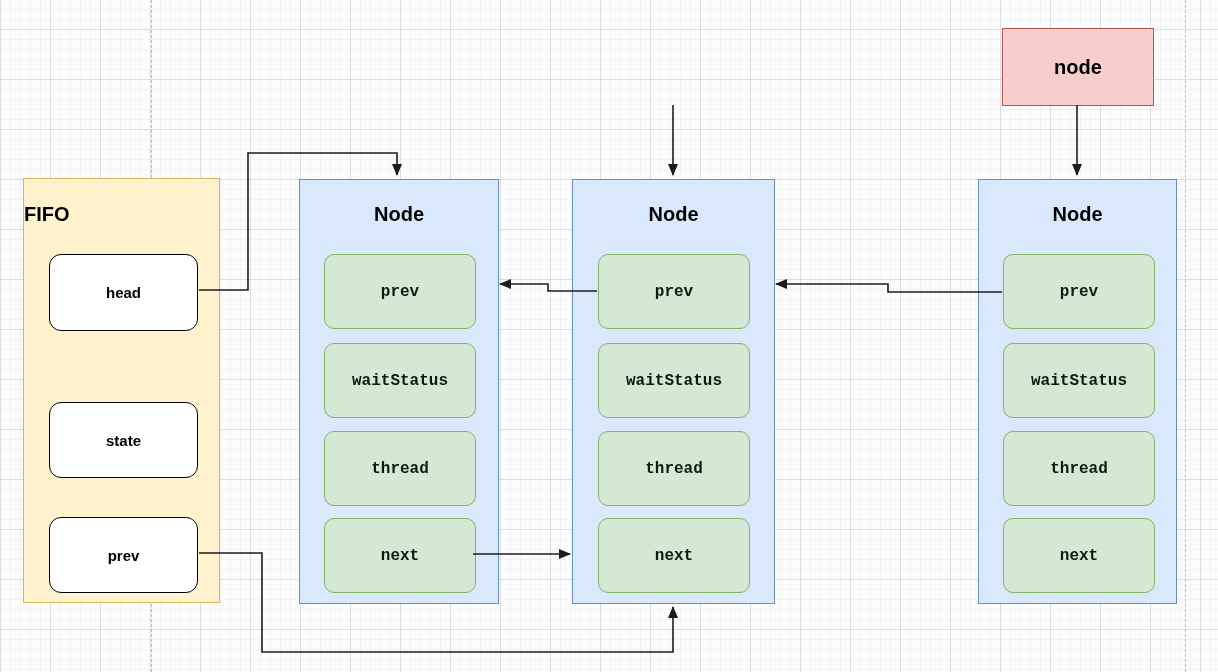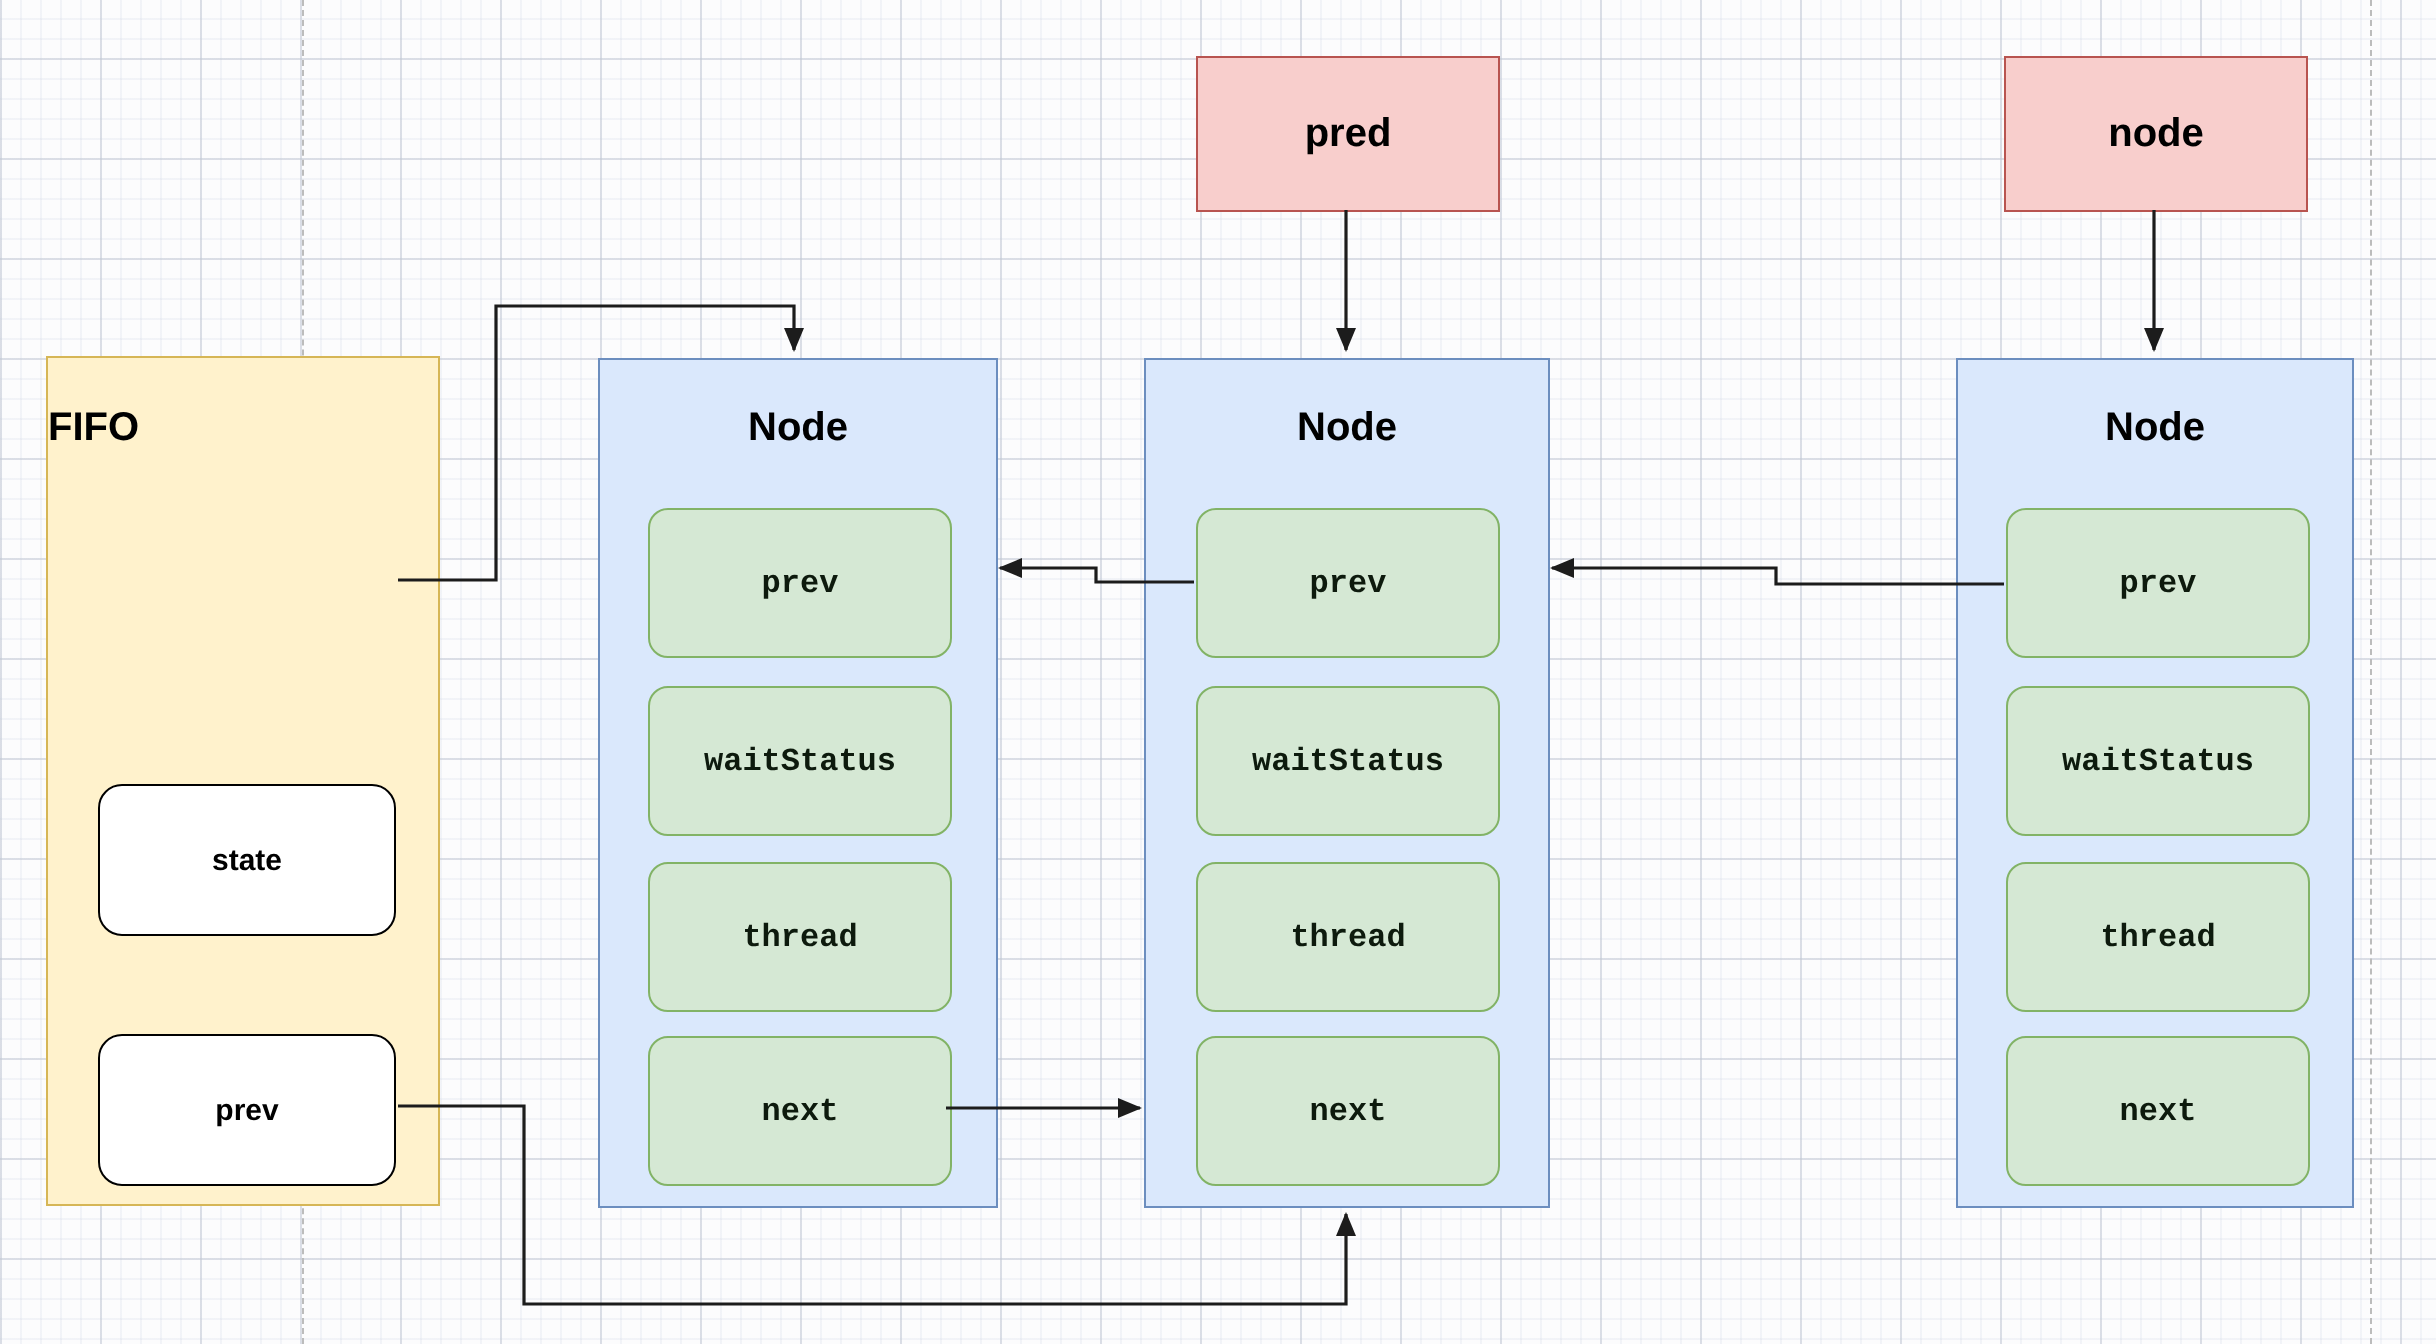--- a/index.html
+++ b/index.html
@@ -70,31 +70,31 @@
 </head>
 <body>
 
 <div class="canvas">
 
   <div class="guide" style="left:151px"></div>
   <div class="guide" style="left:1185px"></div>
 
   <div class="box fifo">
     <div class="fifo-title">FIFO</div>
-    <div class="fifo-field" style="top:213px;height:74px">
+    <div class="fifo-field" style="top:75px">
+        <span>head</span>
+      </div>
+    <div class="fifo-field" style="top:223px;height:74px">
         <span>state</span>
       </div>
     <div class="fifo-field" style="top:338px;height:74px">
         <span>prev</span>
       </div>
   </div>
 
-  <div class="pointer" style="left:598px">
-      <span>pred</span>
-    </div>
   <div class="pointer" style="left:1002px">
       <span>node</span>
     </div>
 
   <div class="node" style="left:299px;width:198px">
     <div class="node-title">Node</div>
     <div class="node-field" style="top:74px">
         <span>prev</span>
       </div>
     <div class="node-field" style="top:163px">

